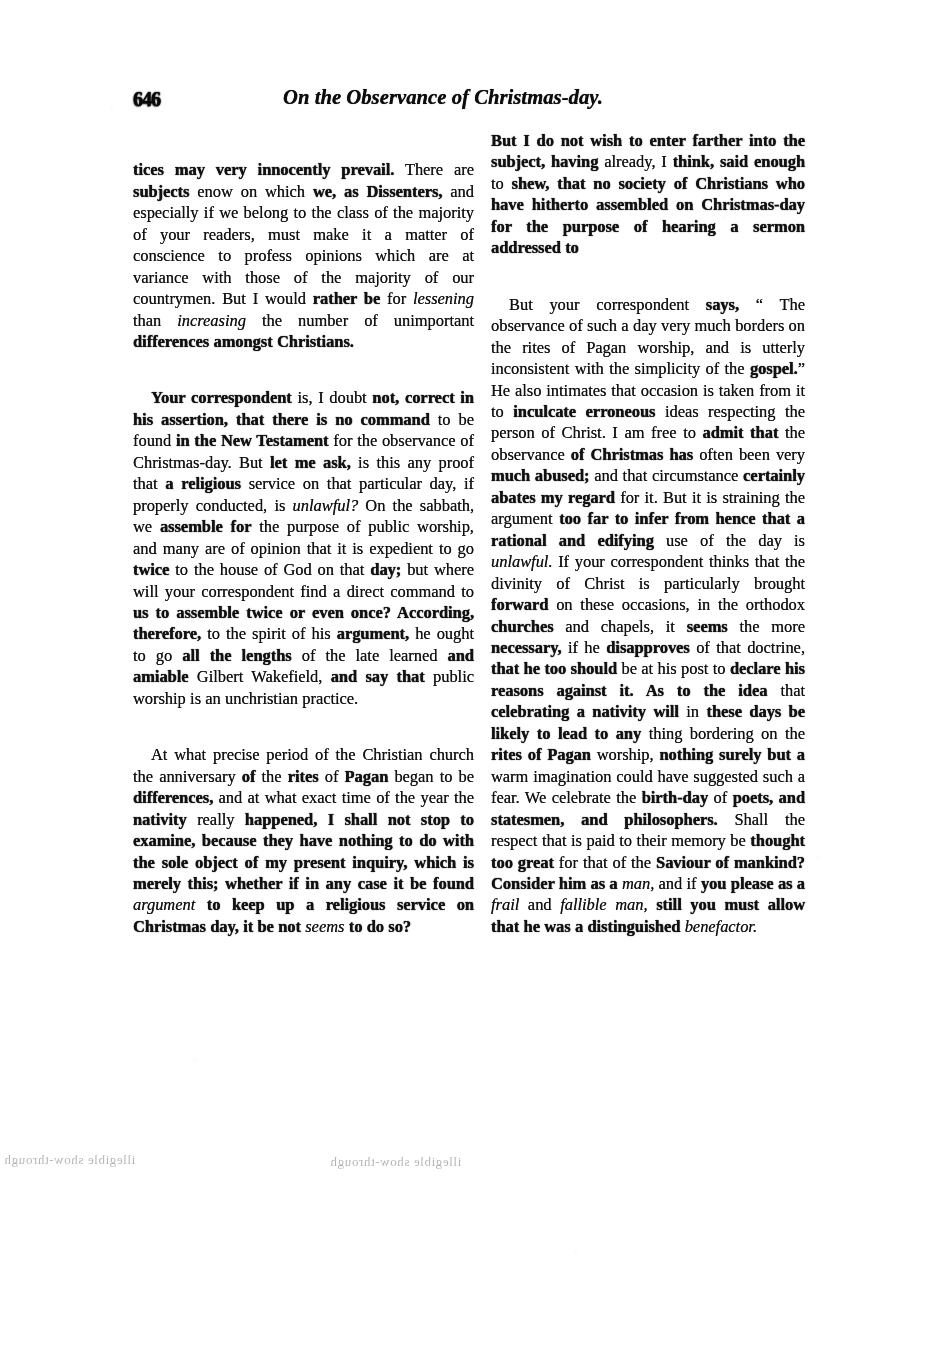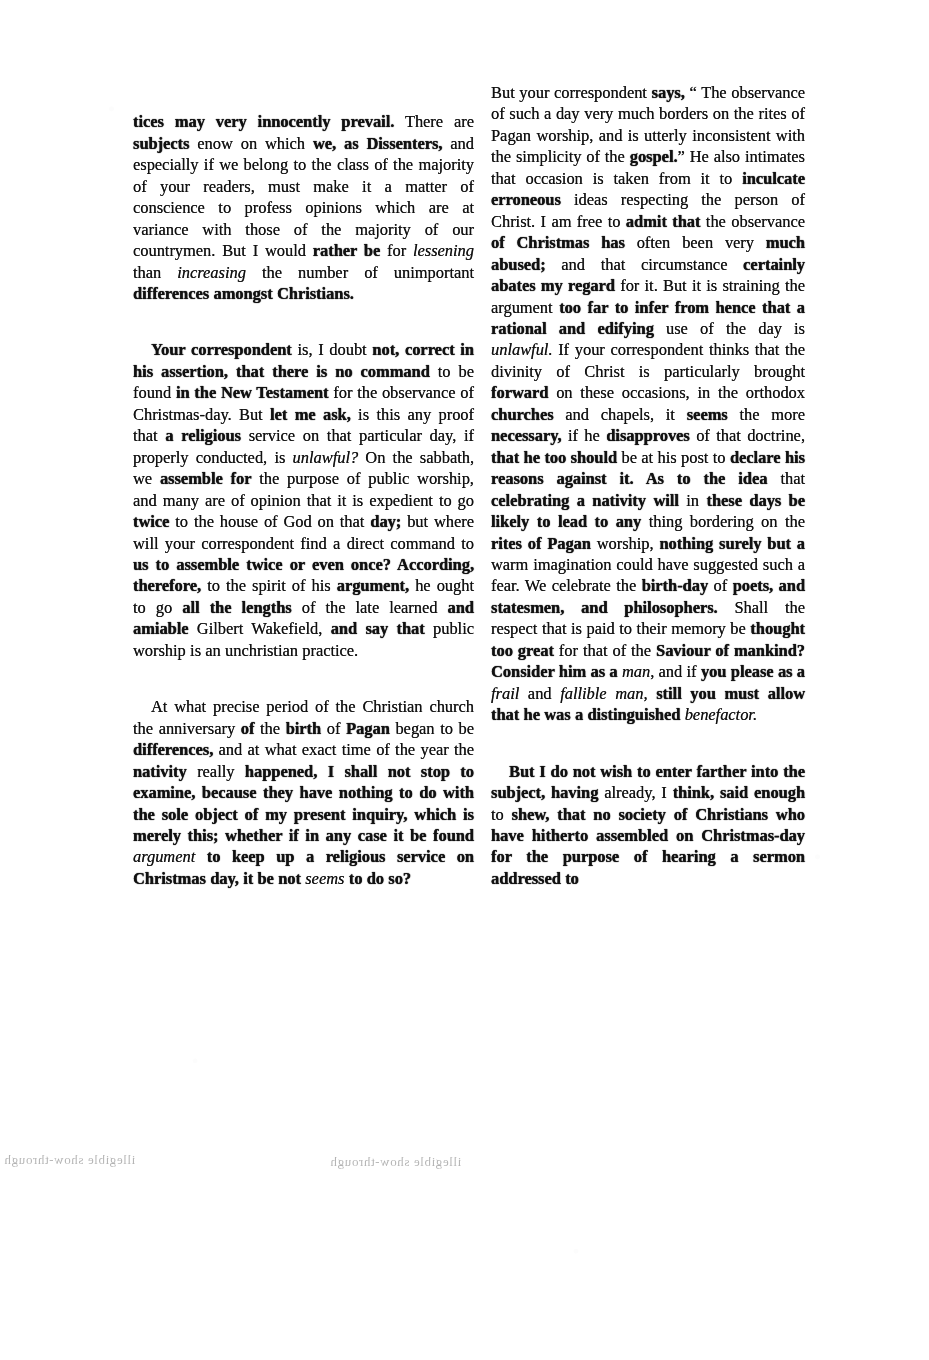--- a/index.html
+++ b/index.html
@@ -131,20 +131,24 @@
 </style>
 </head>
 <body>
 
 <div class="page">
 
   <div class="paper-noise"></div>
 
   <div class="content">
 
+    <div class="running-head">
+      <div class="folio">646</div>
+      <div class="head-title">On the Observance of Christmas-day.</div>
+    </div>
 
     <div class="columns">
 
       <div class="col">
         <p>
           <span class="ink-heavy">tices may very innocently prevail.</span>
           There are <span class="ink-heavy">subjects</span> enow on which
           <span class="ink-heavy">we, as Dissenters,</span> and especially
           if we belong to the class of the majority of your readers, must
           make it a matter of conscience to profess opinions which are at variance
@@ -163,32 +167,38 @@
           <span class="ink-heavy">twice</span> to the house of God on that
           <span class="ink-heavy">day;</span> but where will your correspondent find a direct command to
           <span class="ink-heavy">us to assemble twice or even once? According, therefore,</span> to the spirit
           of his <span class="ink-heavy">argument,</span> he ought to go
           <span class="ink-heavy">all the lengths</span> of the late learned
           <span class="ink-heavy">and amiable</span> Gilbert Wakefield,
           <span class="ink-heavy">and say that</span> public worship is an unchristian practice.
         </p>
         <p>
           At what precise period of the Christian church the anniversary
-          <span class="ink-heavy">of</span> the <span class="ink-heavy">birth</span> of
+          <span class="ink-heavy">of</span> the <span class="ink-heavy">rites</span> of
           <span class="ink-heavy">Pagan</span> began to be <span class="ink-heavy">differences,</span> and at what exact
           time of the year the <span class="ink-heavy">nativity</span> really
           <span class="ink-heavy">happened, I shall not stop to examine, because they have nothing
           to do with the sole object of my present inquiry, which is merely
           this; whether if in any case it be found</span> <i>argument</i>
           <span class="ink-heavy">to keep up a religious service on Christmas day, it be not</span>
           <i>seems</i> <span class="ink-heavy">to do so?</span>
         </p>
       </div>
 
       <div class="col col-right">
+        <p>
+          <span class="ink-heavy">But I do not wish to enter farther into the subject, having</span>
+          already, I <span class="ink-heavy">think, said enough</span> to
+          <span class="ink-heavy">shew, that no society of Christians who have hitherto assembled
+          on Christmas-day for the purpose of hearing a sermon addressed to</span>
+        </p>
         <p>
           But your correspondent <span class="ink-heavy">says,</span>
           “ The observance of such a day very much borders on the rites of
           Pagan worship, and is utterly inconsistent with the simplicity of
           the <span class="ink-heavy">gospel.</span>” He also intimates
           that occasion is taken from it to <span class="ink-heavy">inculcate erroneous</span> ideas respecting
           the person of Christ. I am free to <span class="ink-heavy">admit that</span> the observance
           <span class="ink-heavy">of Christmas has</span> often been very
           <span class="ink-heavy">much abused;</span> and that circumstance
           <span class="ink-heavy">certainly abates my regard</span> for it. But it is straining the
@@ -204,26 +214,20 @@
           thing bordering on the <span class="ink-heavy">rites of Pagan</span> worship,
           <span class="ink-heavy">nothing surely but a</span> warm imagination could have
           suggested such a fear. We celebrate the <span class="ink-heavy">birth-day</span> of
           <span class="ink-heavy">poets, and statesmen, and philosophers.</span> Shall
           the respect that is paid to their memory be <span class="ink-heavy">thought too great</span> for
           that of the <span class="ink-heavy">Saviour of mankind?</span>
           <span class="ink-heavy">Consider him as a</span> <i>man,</i> and if
           <span class="ink-heavy">you please as a</span> <i>frail</i> and <i>fallible man,</i>
           <span class="ink-heavy">still you must allow that he was a distinguished</span> <i>benefactor.</i>
         </p>
-        <p>
-          <span class="ink-heavy">But I do not wish to enter farther into the subject, having</span>
-          already, I <span class="ink-heavy">think, said enough</span> to
-          <span class="ink-heavy">shew, that no society of Christians who have hitherto assembled
-          on Christmas-day for the purpose of hearing a sermon addressed to</span>
-        </p>
       </div>
 
     </div>
   </div>
 
   <div class="bleed-through">
     <div class="ghost ghost-left">illegible show-through</div>
     <div class="ghost ghost-right">illegible show-through</div>
   </div>
 

